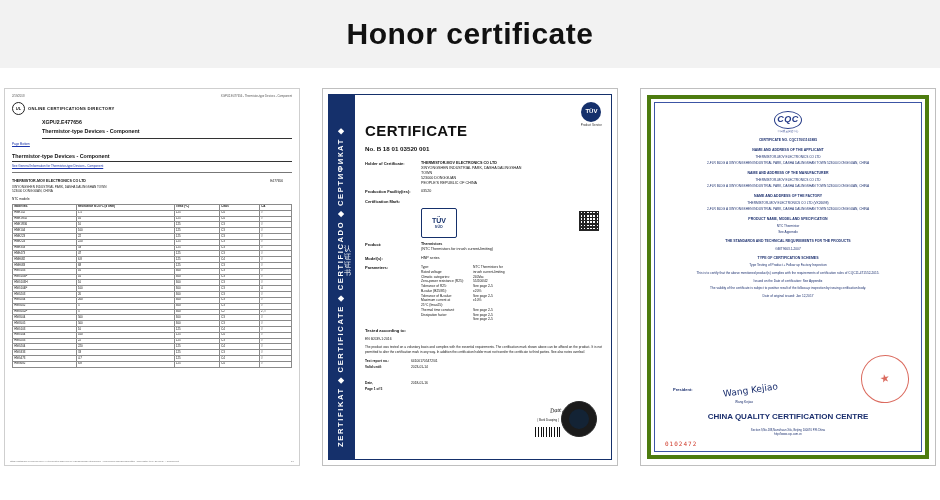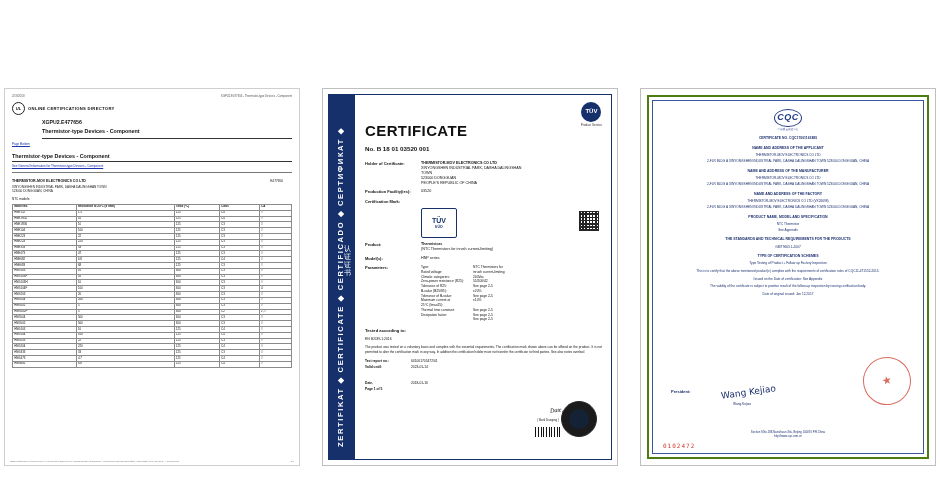--- a/index.html
+++ b/index.html
@@ -394,21 +394,21 @@
     background: #ffffff;
     box-sizing: border-box;
     border: 1px solid #bfbfbf;
     padding: 6px;
     position: relative;
   }
   .cqc-inner {
     width: 100%;
     height: 100%;
     box-sizing: border-box;
-    border: 2px solid #4d7c0f;
+    border: 4px solid #4d7c0f;
     position: relative;
     padding: 10px 12px;
     text-align: center;
     color: #1b2f6e;
     font-size: 3.4px;
     line-height: 1.45;
     overflow: hidden;
   }
   .cqc-inner::before {
     content: "";
@@ -529,20 +529,23 @@
     color: #cf3a2a;
     letter-spacing: 1px;
     font-family: "DejaVu Sans Mono", monospace;
   }
 </style>
 </head>
 <body>
 
 <div class="page">
 
+  <div class="header">
+    <div class="header-title">Honor certificate</div>
+  </div>
 
   <div class="gallery">
 
     <div class="cert-card">
       <div class="ul-doc">
         <div class="ul-topbar">
           <span>2/19/2018</span>
           <span>XGPU2.E477656 - Thermistor-type Devices - Component</span>
         </div>
         <div class="ul-head-row">
@@ -940,20 +943,21 @@
             <span>Date of original issued:</span>
             <span>Jan 12,2017</span>
           </div>
 
           <div class="cqc-pres">President:</div>
           <div class="cqc-sign">Wang Kejiao</div>
           <div class="cqc-name">Wang Kejiao</div>
 
           <div class="cqc-stamp"></div>
 
+          <div class="cqc-center-name">CHINA QUALITY CERTIFICATION CENTRE</div>
           <div class="cqc-addr">
             <span>Section 9,No.188,Nansihuan Xilu, Beijing 100070 P.R.China</span><br>
             <span>http://www.cqc.com.cn</span>
           </div>
 
           <div class="cqc-serial">0102472</div>
 
         </div>
       </div>
     </div>

